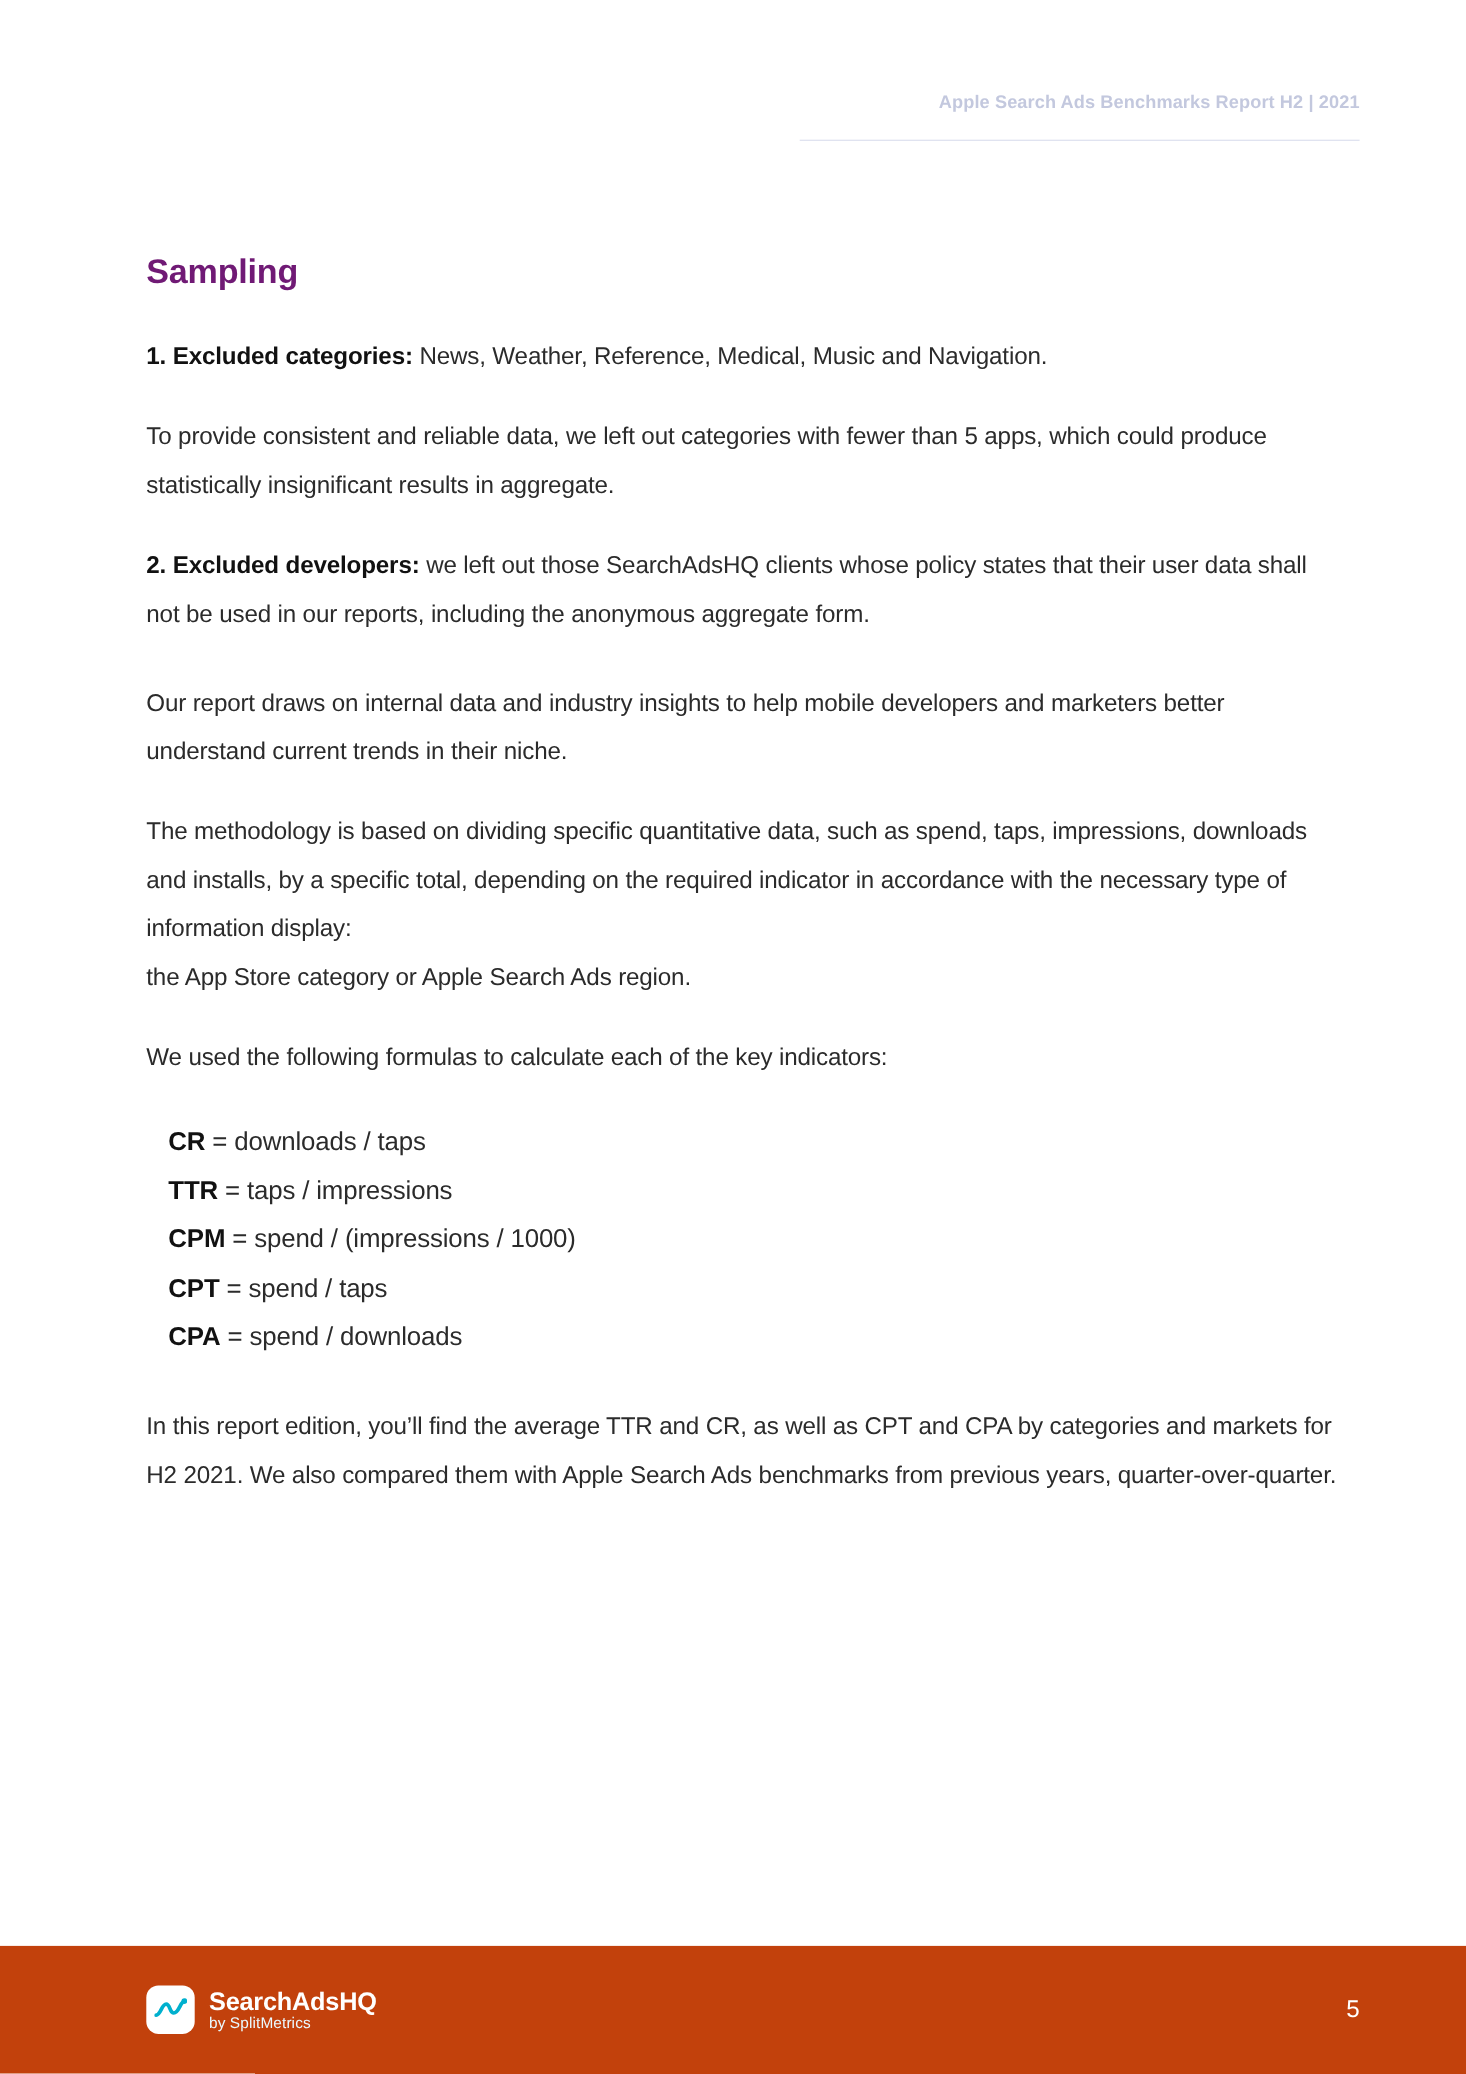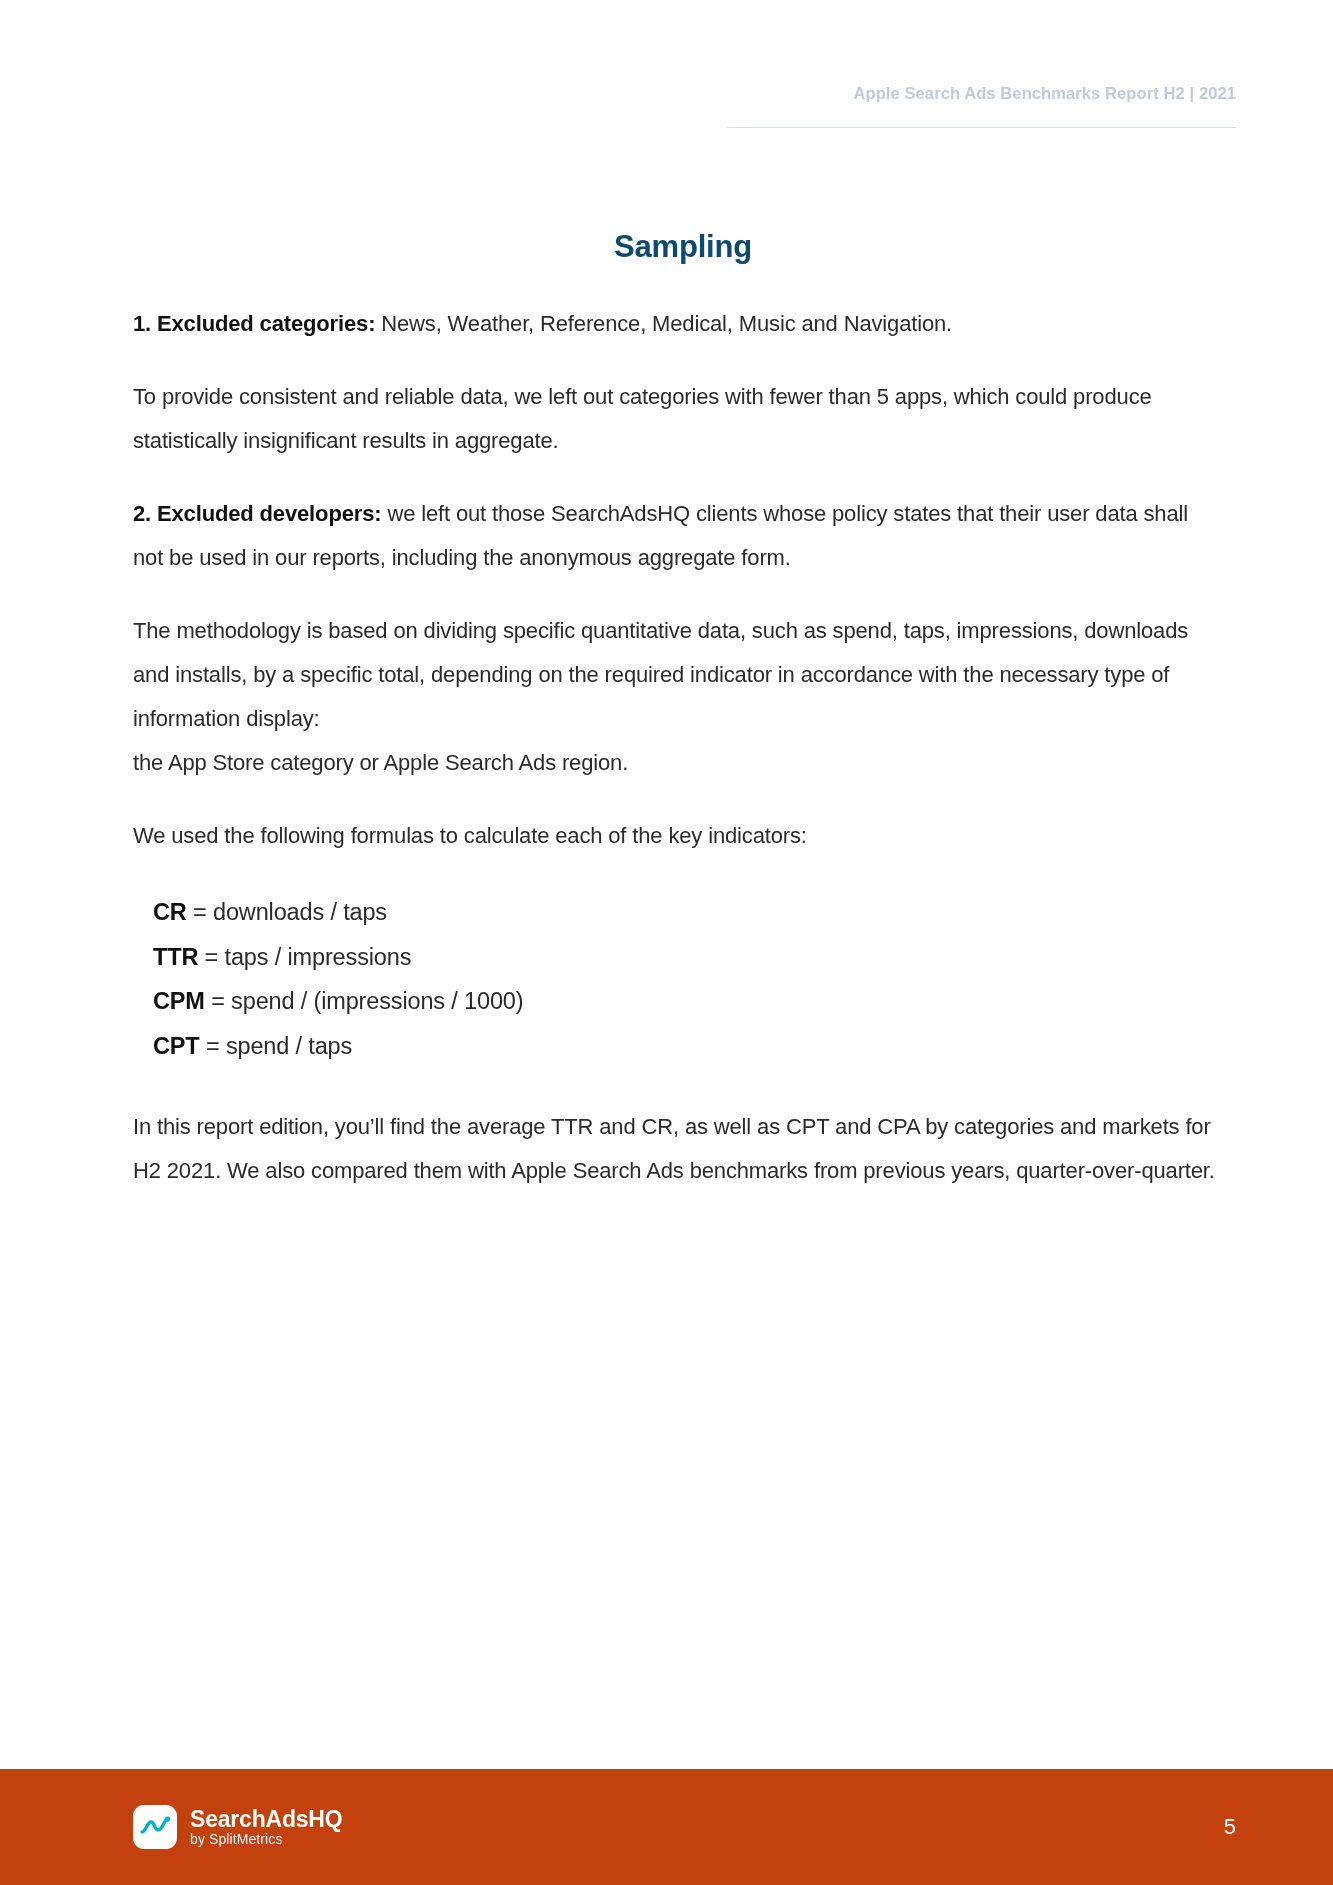--- a/index.html
+++ b/index.html
@@ -59,24 +59,23 @@
   .content {
     position: absolute;
     top: 228px;
     left: 133px;
     width: 1100px;
   }
 
   h2.section-heading {
     font-size: 31px;
     font-weight: bold;
-    color: #0c4a6e;
+    color: #701a75;
     letter-spacing: -0.2px;
     line-height: 1.2;
-    text-align: center;
   }
 
   h2.methodology-heading {
     margin-top: 75px;
   }
 
   p.body-text {
     font-size: 22px;
     line-height: 44px;
     color: #2b2b2b;
@@ -181,40 +180,44 @@
       <strong class="lead">1. Excluded categories:</strong><span> News, Weather, Reference, Medical, Music and Navigation.</span>
     </p>
 
     <p class="body-text spaced-2">To provide consistent and reliable data, we left out categories with fewer than 5 apps, which could produce statistically insignificant results in aggregate.</p>
 
     <p class="body-text spaced-2">
       <strong class="lead">2. Excluded developers:</strong><span> we left out those SearchAdsHQ clients whose policy states that their user data shall not be used in our reports, including the anonymous aggregate form.</span>
     </p>
 
 
+    <p class="body-text spaced-1">Our report draws on internal data and industry insights to help mobile developers and marketers better understand current trends in their niche.</p>
 
     <p class="body-text spaced-2">
       <span>The methodology is based on dividing specific quantitative data, such as spend, taps, impressions, downloads and installs, by a specific total, depending on the required indicator in accordance with the necessary type of information display:</span><br>
       <span>the App Store category or Apple Search Ads region.</span>
     </p>
 
     <p class="body-text spaced-2">We used the following formulas to calculate each of the key indicators:</p>
 
     <div class="formula-list">
       <div class="formula-row">
         <span class="metric">CR</span><span> = downloads / taps</span>
       </div>
       <div class="formula-row">
         <span class="metric">TTR</span><span> = taps / impressions</span>
       </div>
       <div class="formula-row">
         <span class="metric">CPM</span><span> = spend / (impressions / 1000)</span>
       </div>
       <div class="formula-row">
         <span class="metric">CPT</span><span> = spend / taps</span>
+      </div>
+      <div class="formula-row">
+        <span class="metric">CPA</span><span> = spend / downloads</span>
       </div>
     </div>
 
     <p class="body-text spaced-1">In this report edition, you’ll find the average TTR and CR, as well as CPT and CPA by categories and markets for H2 2021. We also compared them with Apple Search Ads benchmarks from previous years, quarter-over-quarter.</p>
   </div>
 
   <div class="footer">
     <div class="footer-brand">
       <div class="brand-mark">
         <svg width="30" height="22" viewBox="0 0 30 22" aria-hidden="true">

